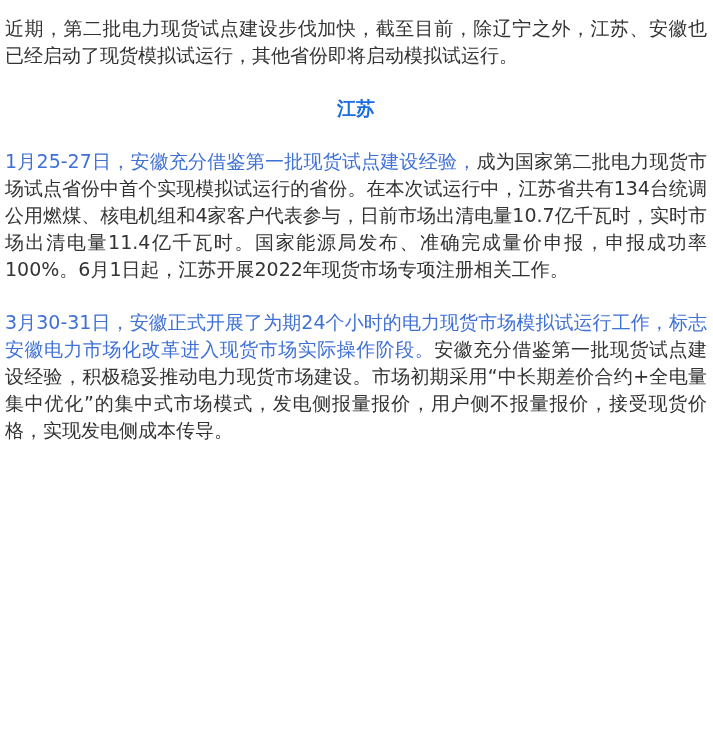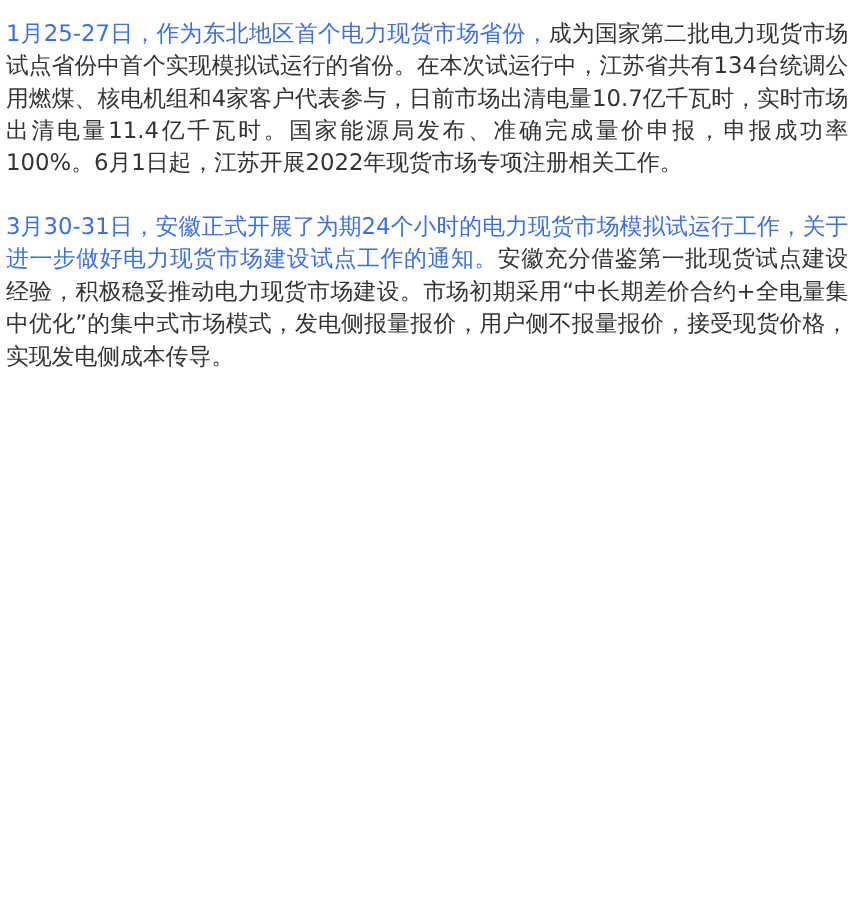--- a/index.html
+++ b/index.html
@@ -42,20 +42,22 @@
     color:var(--heading-blue);
   }
 </style>
 </head>
 <body>
 
 <main class="article">
 
 
 
+  <p class="para">近期，第二批电力现货试点建设步伐加快，截至目前，除辽宁之外，江苏、安徽也已经启动了现货模拟试运行，其他省份即将启动模拟试运行。</p>
+
+  <h2 class="section-heading">江苏</h2>
+
+  <p class="para"><span class="blue">1月25-27日，安徽充分借鉴第一批现货试点建设经验，</span><span>成为国家第二批电力现货市场试点省份中首个实现模拟试运行的省份。在本次试运行中，江苏省共有134台统调公用燃煤、核电机组和4家客户代表参与，日前市场出清电量10.7亿千瓦时，实时市场出清电量11.4亿千瓦时。国家能源局发布、准确完成量价申报，申报成功率100%。6月1日起，江苏开展2022年现货市场专项注册相关工作。</span></p>
 
 
-  <p class="para"><span class="blue">1月25-27日，作为东北地区首个电力现货市场省份，</span><span>成为国家第二批电力现货市场试点省份中首个实现模拟试运行的省份。在本次试运行中，江苏省共有134台统调公用燃煤、核电机组和4家客户代表参与，日前市场出清电量10.7亿千瓦时，实时市场出清电量11.4亿千瓦时。国家能源局发布、准确完成量价申报，申报成功率100%。6月1日起，江苏开展2022年现货市场专项注册相关工作。</span></p>
-
-
-  <p class="para"><span class="blue">3月30-31日，安徽正式开展了为期24个小时的电力现货市场模拟试运行工作，关于进一步做好电力现货市场建设试点工作的通知。</span><span>安徽充分借鉴第一批现货试点建设经验，积极稳妥推动电力现货市场建设。市场初期采用“中长期差价合约+全电量集中优化”的集中式市场模式，发电侧报量报价，用户侧不报量报价，接受现货价格，实现发电侧成本传导。</span></p>
+  <p class="para"><span class="blue">3月30-31日，安徽正式开展了为期24个小时的电力现货市场模拟试运行工作，标志安徽电力市场化改革进入现货市场实际操作阶段。</span><span>安徽充分借鉴第一批现货试点建设经验，积极稳妥推动电力现货市场建设。市场初期采用“中长期差价合约+全电量集中优化”的集中式市场模式，发电侧报量报价，用户侧不报量报价，接受现货价格，实现发电侧成本传导。</span></p>
 
 </main>
 
 </body></html>

